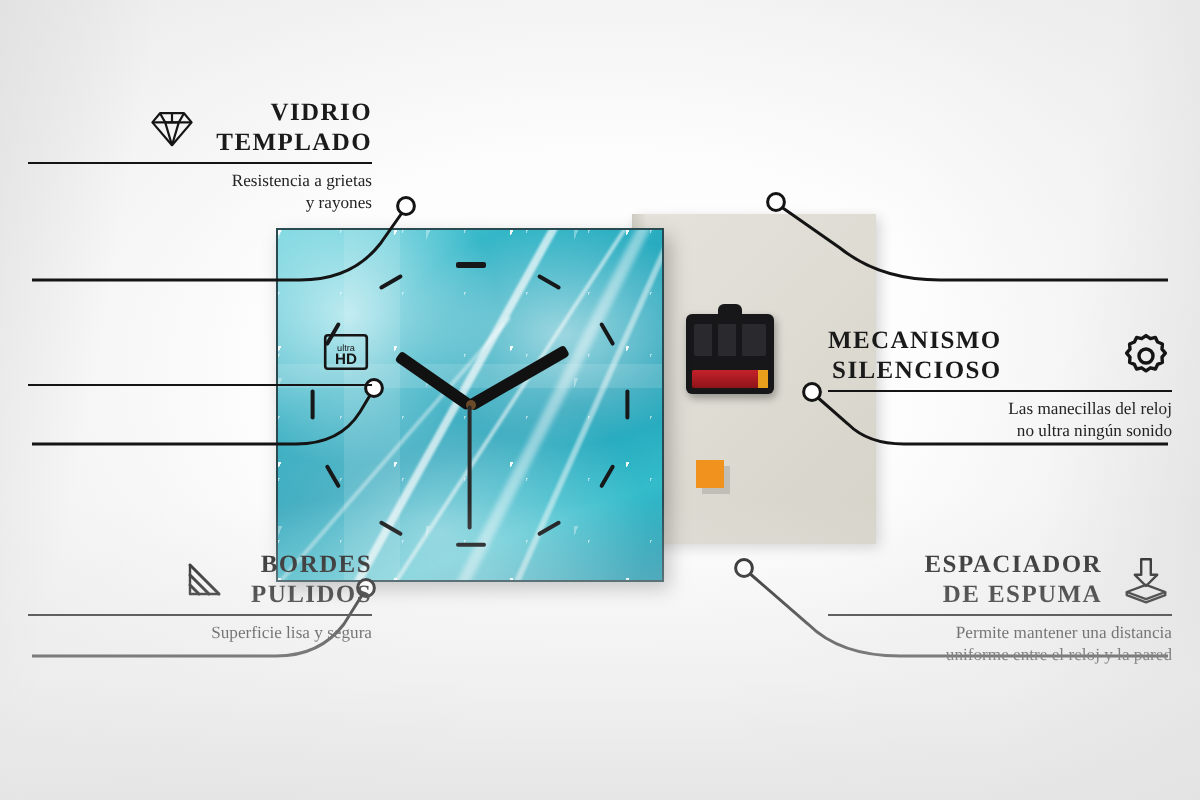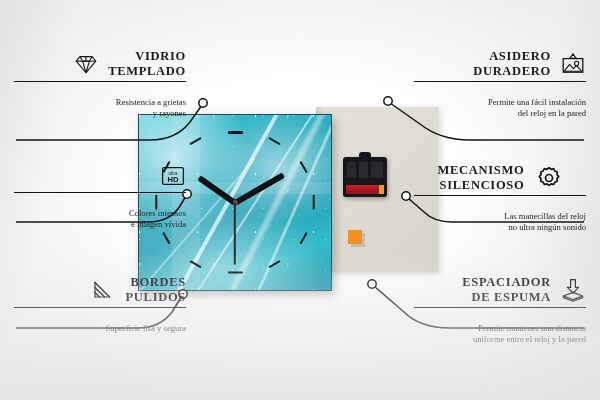--- a/index.html
+++ b/index.html
@@ -107,21 +107,21 @@
   .c-left .head{justify-content:flex-end;}
   .title{
     font-family:"Liberation Serif", serif;
     font-weight:700;font-size:12.5px;line-height:14.5px;
     letter-spacing:.7px;color:#1a1a1a;text-transform:uppercase;
     white-space:pre-line;
   }
   .rule{height:1.4px;background:#141414;margin-top:3px;}
   .desc{
     font-family:"Liberation Serif", serif;
-    font-size:8.6px;line-height:10.6px;color:#232323;margin-top:15px;
+    font-size:8.6px;line-height:10.6px;color:#232323;margin-top:3px;
     white-space:pre-line;
   }
   .ico{width:26px;height:26px;flex:0 0 26px;display:block;}
   .ico svg{display:block;width:26px;height:26px;}
 
   
   #wires{position:absolute;left:0;top:0;width:600px;height:400px;pointer-events:none;}
 </style>
 </head>
 <body>
@@ -221,22 +221,20 @@
     <div class="head">
       <span class="ico">
         <svg viewBox="0 0 26 26">
           <rect x="2.6" y="4.6" width="20.8" height="16.8" rx="1.4" fill="none" stroke="#151515" stroke-width="1.3"></rect>
           <text x="13" y="12.4" font-family="Liberation Sans, sans-serif" font-size="4.6" text-anchor="middle" fill="#151515">ultra</text>
           <text x="13" y="19.2" font-family="Liberation Sans, sans-serif" font-size="7.6" font-weight="bold" text-anchor="middle" fill="#151515">HD</text>
         </svg>
       </span>
     </div>
     <div class="rule"></div>
-    <div class="desc">Colores intensos
-e imagen vívida</div>
   </div>
 
   <div class="callout c-left" style="left:14px;top:275px;width:172px;">
     <div class="head">
       <span class="ico">
         <svg viewBox="0 0 26 26">
             <g stroke="#151515" stroke-width="1.5" stroke-linecap="round">
           <path d="M4 5.5 L18.5 20"></path>
               <path d="M4 10.5 L13.5 20"></path>
               <path d="M4 15.5 L8.5 20"></path>
@@ -245,41 +243,23 @@
             </g>
           </svg>
       </span>
       <span class="title">BORDES
 PULIDOS</span>
     </div>
     <div class="rule"></div>
     <div class="desc">Superficie lisa y segura</div>
   </div>
 
-  <div class="callout c-right" style="left:414px;top:49px;width:172px;">
-    <div class="head" style="justify-content:flex-end;">
-      <span class="title" style="text-align:right;">ASIDERO
-DURADERO</span>
-      <span class="ico">
-        <svg viewBox="0 0 26 26">
-          <path d="M13 3.2 L9.6 7.4 H16.4 Z" fill="none" stroke="#151515" stroke-width="1.1"></path>
-          <circle cx="13" cy="3.6" r="1" fill="#151515"></circle>
-          <rect x="3.2" y="7.6" width="19.6" height="13.6" fill="none" stroke="#151515" stroke-width="1.3"></rect>
-          <circle cx="16.6" cy="12.4" r="2.1" fill="none" stroke="#151515" stroke-width="1.1"></circle>
-          <path d="M4.2 20.2 L9.6 13.4 L13.4 17.6 L16.4 14.6 L21.8 20.2 Z" fill="none" stroke="#151515" stroke-width="1.1" stroke-linejoin="round"></path>
-        </svg>
-      </span>
-    </div>
-    <div class="rule"></div>
-    <div class="desc" style="text-align:right;">Permite una fácil instalación
-del reloj en la pared</div>
-  </div>
 
   <div class="callout c-right" style="left:414px;top:163px;width:172px;">
-    <div class="head" style="justify-content:center;gap:12px;">
+    <div class="head" style="justify-content:space-between;gap:12px;">
       <span class="title" style="text-align:right;">MECANISMO
 SILENCIOSO</span>
       <span class="ico">
         <svg viewBox="0 0 26 26">
           <g fill="none" stroke="#151515" stroke-width="1.7" stroke-linejoin="round">
             <path d="M13 2.8 l2.2 1.5 2.5-.6 1.1 2.3 2.4 1 -.2 2.6 1.7 2 -1.7 2 .2 2.6 -2.4 1 -1.1 2.3 -2.5-.6 -2.2 1.5 -2.2-1.5 -2.5.6 -1.1-2.3 -2.4-1 .2-2.6 -1.7-2 1.7-2 -.2-2.6 2.4-1 1.1-2.3 2.5.6 Z"></path>
             <circle cx="13" cy="13" r="3.5"></circle>
           </g>
         </svg>
       </span>

